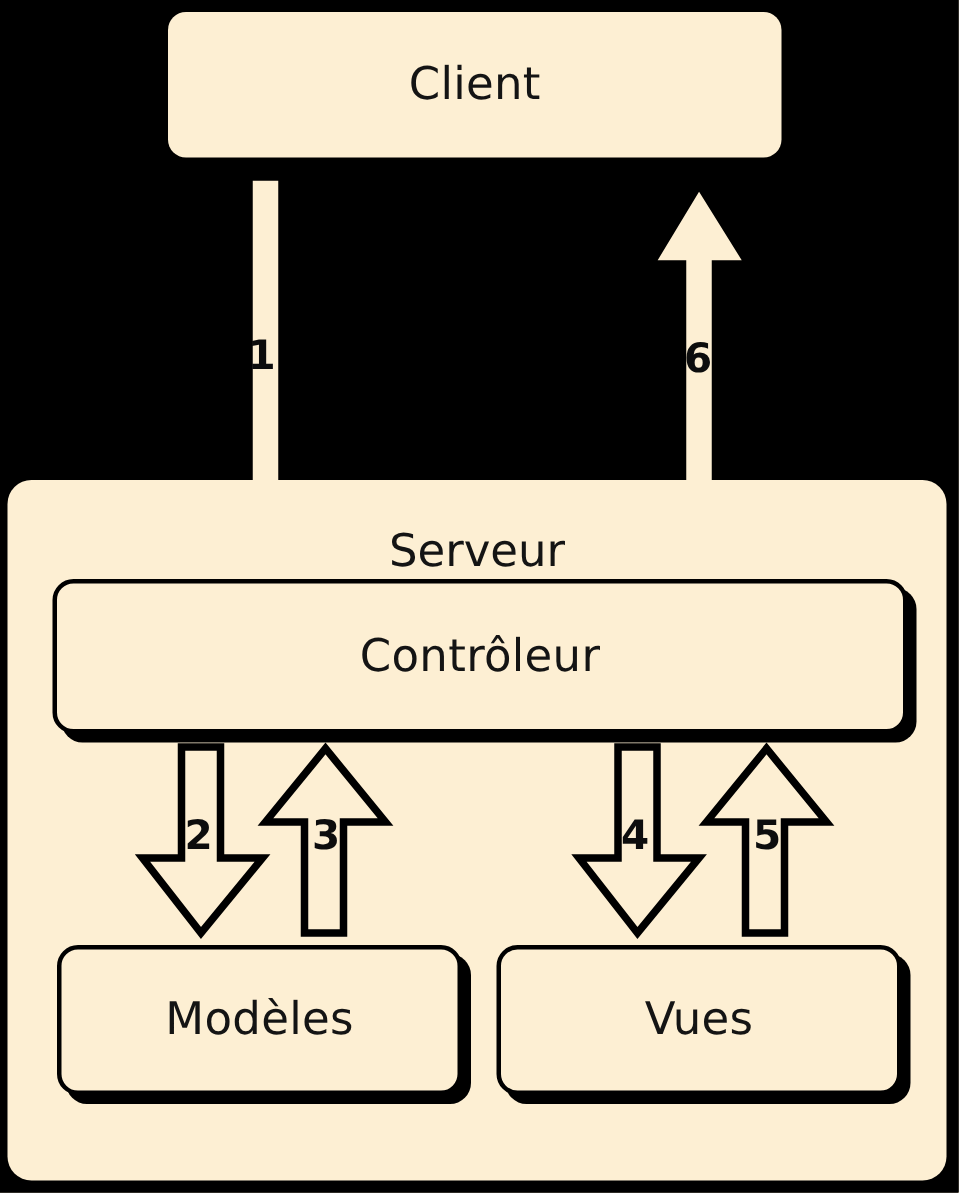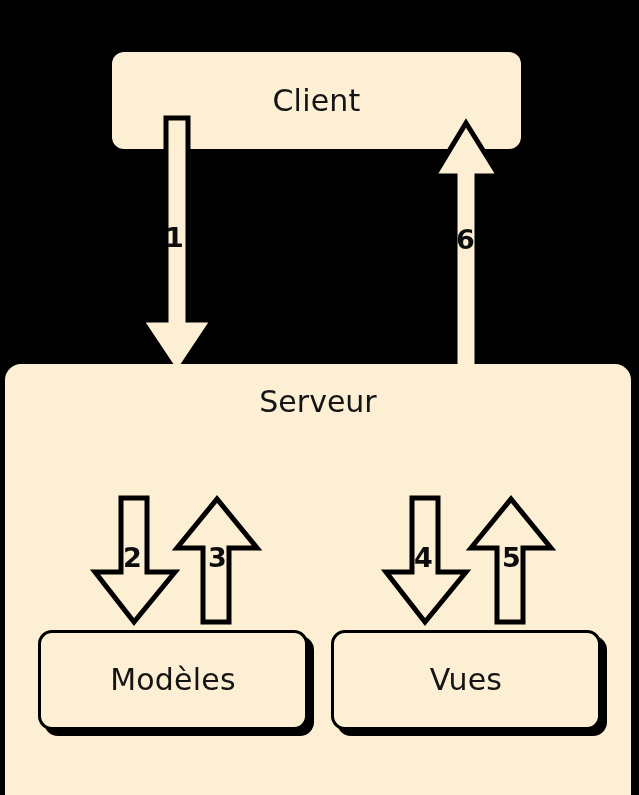--- a/index.html
+++ b/index.html
@@ -19,21 +19,20 @@
   }
   .node {
     position: absolute;
     background: #FDEFD3;
     border-radius: 14px;
     display: flex;
     align-items: center;
     justify-content: center;
     color: #1a1a1a;
     box-sizing: border-box;
-    margin-top: 44px;
   }
   .node-label {
     font-size: 30px;
     letter-spacing: 0.2px;
     line-height: 1;
     color: #141414;
     white-space: nowrap;
   }
 
   
@@ -52,21 +51,21 @@
     top: 320px;
     width: 626px;
     height: 467px;
     border-radius: 16px;
     display: block;
   }
   #serveur-label {
     position: absolute;
     left: 0;
     right: 0;
-    top: 20px;
+    top: 30px;
     text-align: center;
     font-size: 30px;
     color: #141414;
   }
 
   
   .inner-node {
     position: absolute;
     background: #FDEFD3;
     border: 3px solid #000000;
@@ -151,20 +150,23 @@
     <svg width="74" height="262" viewBox="0 0 74 262">
       <path d="M 46 256 L 24 256 L 24 58 L 3 58 L 35 5 L 68 58 L 46 58 Z" fill="#FDEFD3" stroke="#000000" stroke-width="5" stroke-linejoin="miter"></path>
     </svg>
     <span class="arrow-num">6</span>
   </div>
 
   <div class="node" id="serveur-box">
     <span id="serveur-label">Serveur</span>
   </div>
 
+  <div class="inner-node" id="controleur-box">
+    <span class="node-label">Contrôleur</span>
+  </div>
 
   <div class="arrow" id="arrow2">
     <svg width="90" height="132" viewBox="0 0 90 132">
       <path d="M 30 4 L 56 4 L 56 78 L 84 78 L 43 128 L 4 78 L 30 78 Z" fill="#FDEFD3" stroke="#000000" stroke-width="5" stroke-linejoin="miter"></path>
     </svg>
     <span class="arrow-num">2</span>
   </div>
 
   <div class="arrow" id="arrow3">
     <svg width="90" height="132" viewBox="0 0 90 132">

